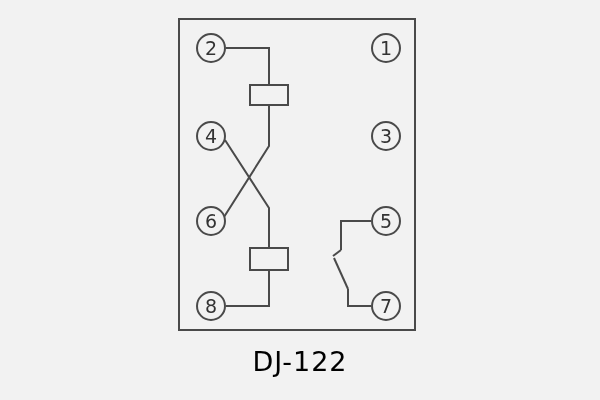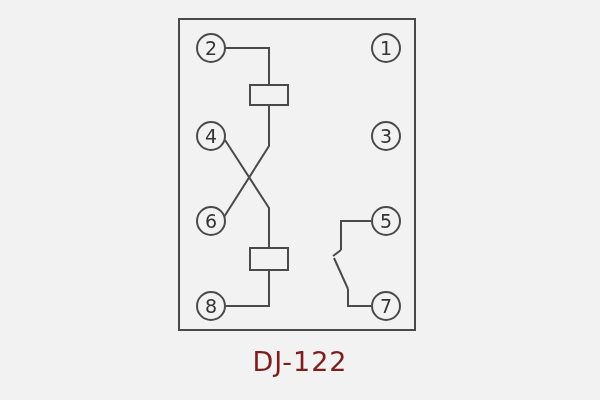--- a/index.html
+++ b/index.html
@@ -26,21 +26,21 @@
     font-size:19px;
     line-height:26px;
     color:#333333;
     user-select:none;
   }
   .title{
     position:absolute;
     left:0;top:346px;width:600px;
     text-align:center;
     font-size:27px;
-    color:#7f1d1d;
+    color:#000000;
     letter-spacing:1px;
   }
 </style>
 </head>
 <body>
 
 <div class="stage">
 
   <svg class="wires" width="600" height="400" viewBox="0 0 600 400">
 

